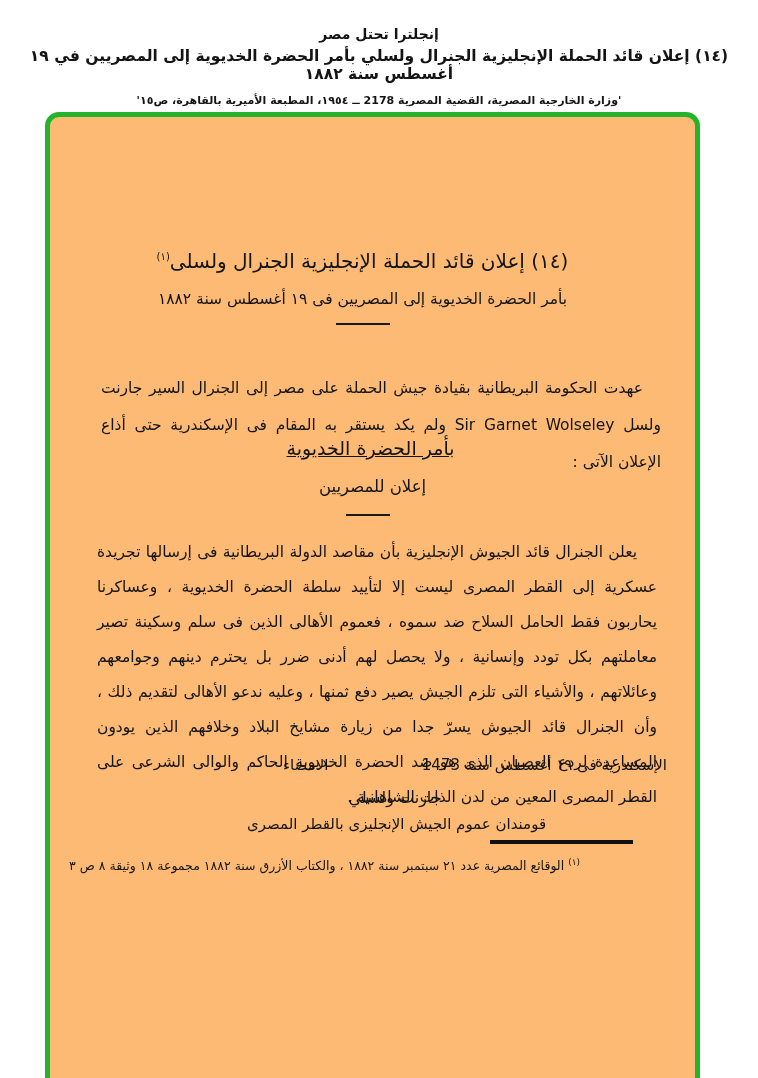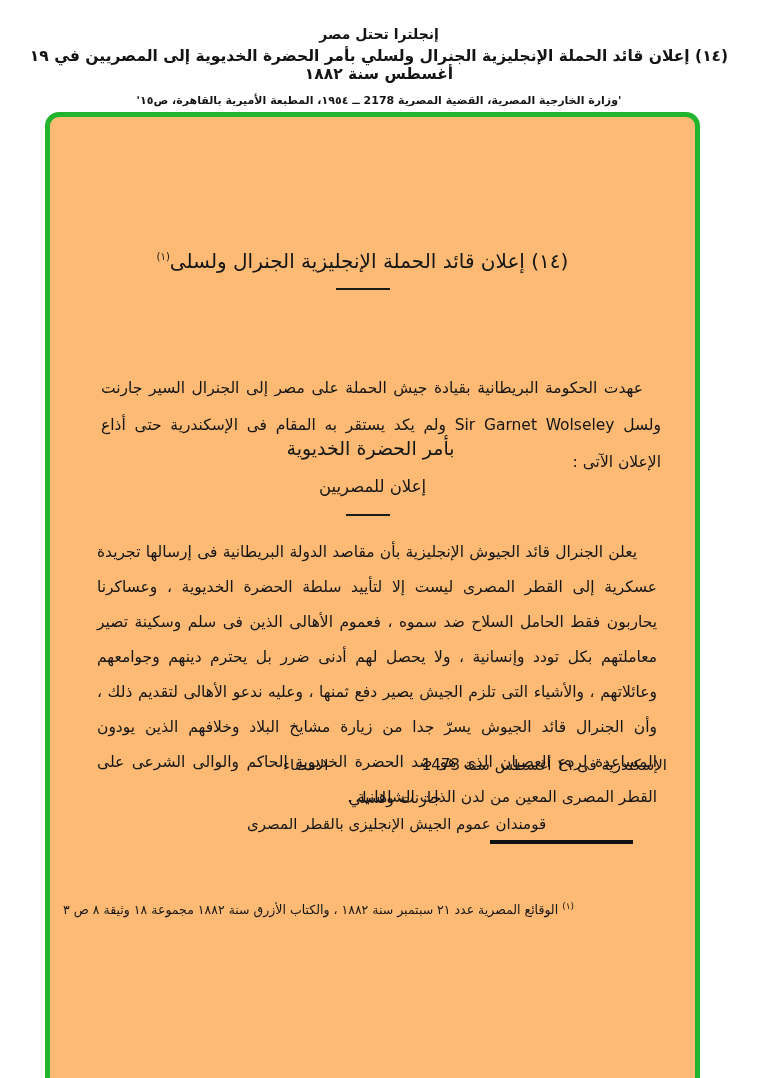--- a/index.html
+++ b/index.html
@@ -37,57 +37,58 @@
   .title-rule { width: 54px; height: 2px; background: #1a1a1a; margin: 15px auto 0 auto; }
 
   
   .intro-para {
     position: absolute; top: 237px; left: 35px; width: 560px;
     direction: rtl; text-align: justify; text-indent: 18px;
     font-size: 15.5px; line-height: 37px; margin: 16px;
   }
   .latin-name { direction: ltr; unicode-bidi: embed; }
 
-  .mid-heading1 { position: absolute; top: 320px; left: 0; right: 4px; text-align: center; direction: rtl; font-size: 19px; }
+  .mid-heading1 { position: absolute; top: 320px; left: 0; right: 4px; text-align: center; direction: rtl; font-size: 19px; text-decoration: underline; }
   .mid-heading2 { position: absolute; top: 360px; left: 0; right: 0; text-align: center; direction: rtl; font-size: 16.5px; }
   .heading2-rule { position: absolute; top: 397px; left: 296px; width: 44px; height: 2px; background: #1a1a1a; }
 
   .body-para {
     position: absolute; top: 406px; left: 35px; width: 560px;
     direction: rtl; text-align: justify; text-indent: 20px;
     font-size: 15.5px; line-height: 35px; margin: 12px;
   }
 
   
   .sig-date  { position: absolute; top: 639px; right: 28px; direction: rtl; font-size: 15px; }
   .sig-label { position: absolute; top: 639px; left: 233px; direction: rtl; font-size: 15px; }
   .sig-name  { position: absolute; top: 671px; left: 45px; right: 0; text-align: center; direction: rtl; font-size: 16px; }
   .sig-title { position: absolute; top: 698px; left: 0; right: 0; text-align: center; direction: rtl; font-size: 15px; padding-left: 48px; }
 
   
   .footnote-rule { position: absolute; top: 723px; left: 440px; width: 143px; height: 4px; background: #111111; }
   .footnote {
-    position: absolute; top: 740px; right: 121px;
-    direction: rtl; font-size: 12.5px; white-space: nowrap; margin-top: 44px;
+    position: absolute; top: 740px; right: 115px;
+    direction: rtl; font-size: 12.5px; white-space: nowrap;
   }
   .footnote sup { font-size: 9px; }
 </style>
 </head>
 <body style="color: rgb(20, 20, 20);">
 
 <div class="page-header">
   <div class="hdr-line1">إنجلترا تحتل مصر</div>
   <div class="hdr-line2">(١٤) إعلان قائد الحملة الإنجليزية الجنرال ولسلي بأمر الحضرة الخديوية إلى المصريين في ١٩ أغسطس سنة ١٨٨٢</div>
   <div class="hdr-line3">'وزارة الخارجية المصرية، القضية المصرية 2178 ــ ١٩٥٤، المطبعة الأميرية بالقاهرة، ص١٥'</div>
 </div>
 
 <div class="doc-frame" style="border-color: rgb(35, 180, 46);">
 
   <div class="title-block">
     <div class="title-line1"><span>(١٤) إعلان قائد الحملة الإنجليزية الجنرال ولسلى</span><sup>(١)</sup></div>
+    <div class="title-line2">بأمر الحضرة الخديوية إلى المصريين فى ١٩ أغسطس سنة ١٨٨٢</div>
     <div class="title-rule"></div>
   </div>
 
   <p class="intro-para"><span>عهدت الحكومة البريطانية بقيادة جيش الحملة على مصر إلى الجنرال السير جارنت ولسل</span> <span class="latin-name">Sir Garnet Wolseley</span> <span>ولم يكد يستقر به المقام فى الإسكندرية حتى أذاع الإعلان الآتى :</span></p>
 
   <div class="mid-heading1">بأمر الحضرة الخديوية</div>
   <div class="mid-heading2">إعلان للمصريين</div>
   <div class="heading2-rule"></div>
 
   <p class="body-para">يعلن الجنرال قائد الجيوش الإنجليزية بأن مقاصد الدولة البريطانية فى إرسالها تجريدة عسكرية إلى القطر المصرى ليست إلا لتأييد سلطة الحضرة الخديوية ، وعساكرنا يحاربون فقط الحامل السلاح ضد سموه ، فعموم الأهالى الذين فى سلم وسكينة تصير معاملتهم بكل تودد وإنسانية ، ولا يحصل لهم أدنى ضرر بل يحترم دينهم وجوامعهم وعائلاتهم ، والأشياء التى تلزم الجيش يصير دفع ثمنها ، وعليه ندعو الأهالى لتقديم ذلك ، وأن الجنرال قائد الجيوش يسرّ جدا من زيارة مشايخ البلاد وخلافهم الذين يودون المساعدة لردع العصيان الذى هو ضد الحضرة الخديوية الحاكم والوالى الشرعى على القطر المصرى المعين من لدن الذات الشاهانية .</p>

